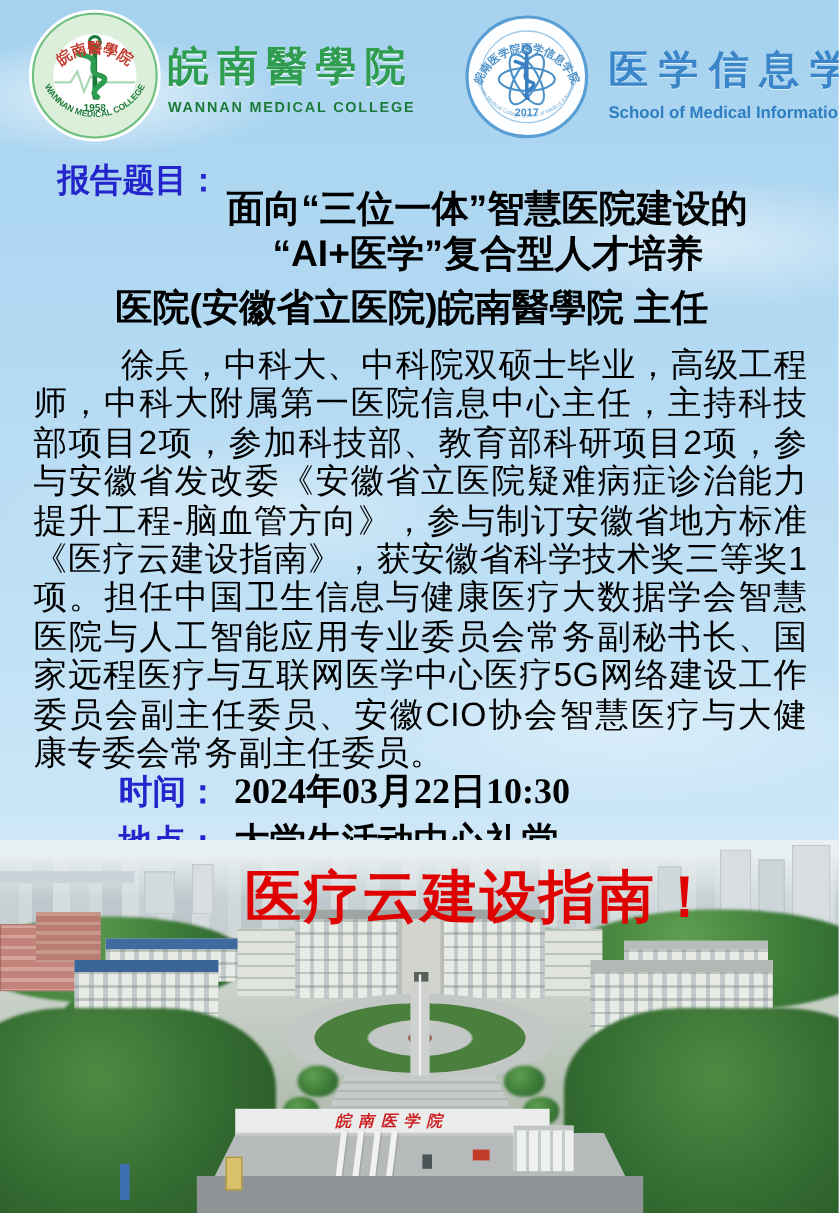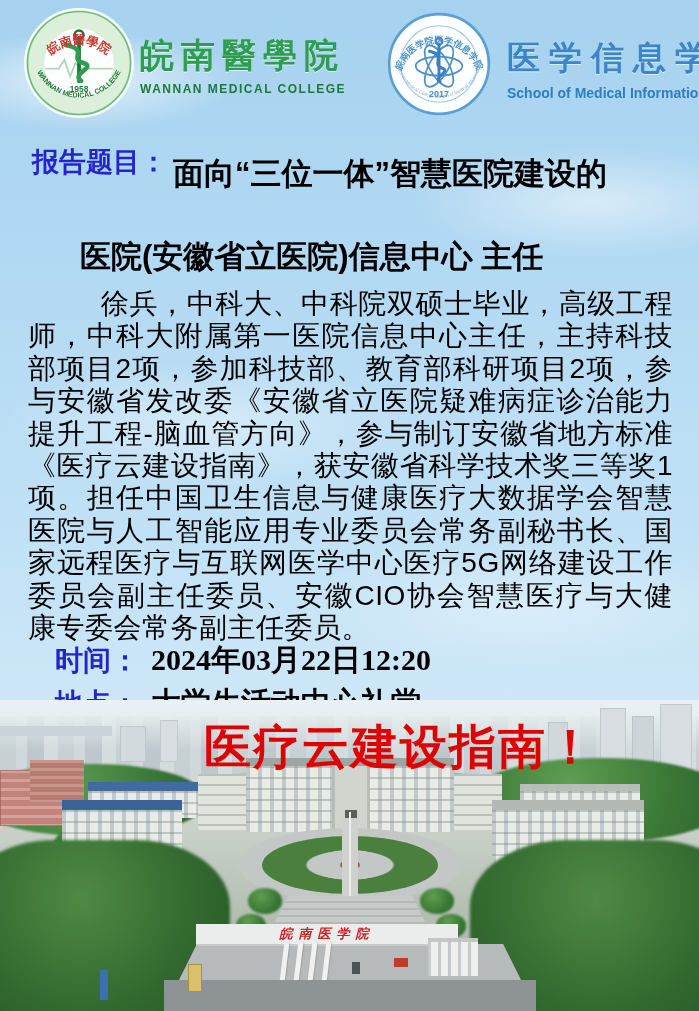--- a/index.html
+++ b/index.html
@@ -25,39 +25,39 @@
   .wm-left{ left:140px; top:33px; }
   .wm-right{ left:507px; top:36px; }
   .wm-cn-green{ font-size:34px; font-weight:bold; color:#2f9d50; letter-spacing:7px; white-space:nowrap;
     text-shadow:0 1px 0 rgba(255,255,255,.6); }
   .wm-en-green{ font-size:12px; font-weight:bold; color:#1c7a38; letter-spacing:1.5px; margin-top:3px; }
   .wm-cn-blue{ font-size:33px; font-weight:bold; color:#3a86c8; letter-spacing:9px; white-space:nowrap;
     text-shadow:0 1px 0 rgba(255,255,255,.6); }
   .wm-en-blue{ font-size:14px; font-weight:bold; color:#2f7ec0; margin-top:4px; }
 
   
-  .block{ position:absolute; left:32px; display:flex; align-items:center; }
+  .block{ position:absolute; left:48px; display:flex; align-items:flex-start; }
   .block-title{ top:131px; }
   .block-speaker{ top:214px; }
   .block-label{ font-size:27px; font-weight:bold; color:#2424cc; line-height:38px; white-space:nowrap; }
   .block-lines{ margin-left:6px;margin-top:24px; }
   .block-line{ font-size:31px; font-weight:bold; color:#000; line-height:38px; white-space:nowrap; }
   .indent-38{ padding-left:38px; }
   .indent-42{ padding-left:42px; }
 
   
   .bio{
     position:absolute; left:28px; right:26px; top:288px;
     font-size:28px; line-height:32.4px; color:#000;
     text-align:justify; text-indent:2.6em; letter-spacing:.5px;
   }
 
   
   .schedule{ position:absolute; left:55px; top:639px; }
-  .sched-row{ display:flex; align-items:baseline; line-height:42px; }
+  .sched-row{ display:flex; align-items:baseline; line-height:42px;margin-left:44px; }
   .sched-label{ font-size:28px; font-weight:bold; color:#2424cc; white-space:nowrap; }
   .sched-value{ font-size:30px; font-weight:bold; color:#000; margin-left:12px;
     font-family:"Liberation Serif", serif; white-space:nowrap; }
 
   
   .welcome{
     position:absolute; left:110px; width:580px; top:716px; z-index:6;
     font-size:47px; font-weight:bold; color:#df0000; letter-spacing:2px;
     text-align:center; white-space:nowrap;
   }
@@ -213,35 +213,36 @@
     <div class="wordmark wm-right">
       <div class="wm-cn-blue">医学信息学院</div>
       <div class="wm-en-blue">School of Medical Information</div>
     </div>
   </div>
 
   <div class="block block-title">
     <span class="block-label">报告题目：</span>
     <div class="block-lines">
       <div class="block-line">面向“三位一体”智慧医院建设的</div>
+      <div class="block-line indent-38">“AI+医学”复合型人才培养</div>
     </div>
   </div>
 
   <div class="block block-speaker">
     <div class="block-lines">
-      <div class="block-line indent-42">医院(安徽省立医院)信息中心 主任</div>
+      <div class="block-line indent-42">医院(安徽省立医院)皖南醫學院 主任</div>
     </div>
   </div>
 
   <p class="bio">徐兵，中科大、中科院双硕士毕业，高级工程师，中科大附属第一医院信息中心主任，主持科技部项目2项，参加科技部、教育部科研项目2项，参与安徽省发改委《安徽省立医院疑难病症诊治能力提升工程-脑血管方向》，参与制订安徽省地方标准《医疗云建设指南》，获安徽省科学技术奖三等奖1项。担任中国卫生信息与健康医疗大数据学会智慧医院与人工智能应用专业委员会常务副秘书长、国家远程医疗与互联网医学中心医疗5G网络建设工作委员会副主任委员、安徽CIO协会智慧医疗与大健康专委会常务副主任委员。</p>
 
   <div class="schedule">
     <div class="sched-row">
       <span class="sched-label">时间：</span>
-      <span class="sched-value">2024年03月22日12:20</span>
+      <span class="sched-value">2024年03月22日10:30</span>
     </div>
     <div class="sched-row">
       <span class="sched-label">地点：</span>
       <span class="sched-value">大学生活动中心礼堂</span>
     </div>
   </div>
 
   <div class="welcome">医疗云建设指南！</div>
 
   <div class="photo">

